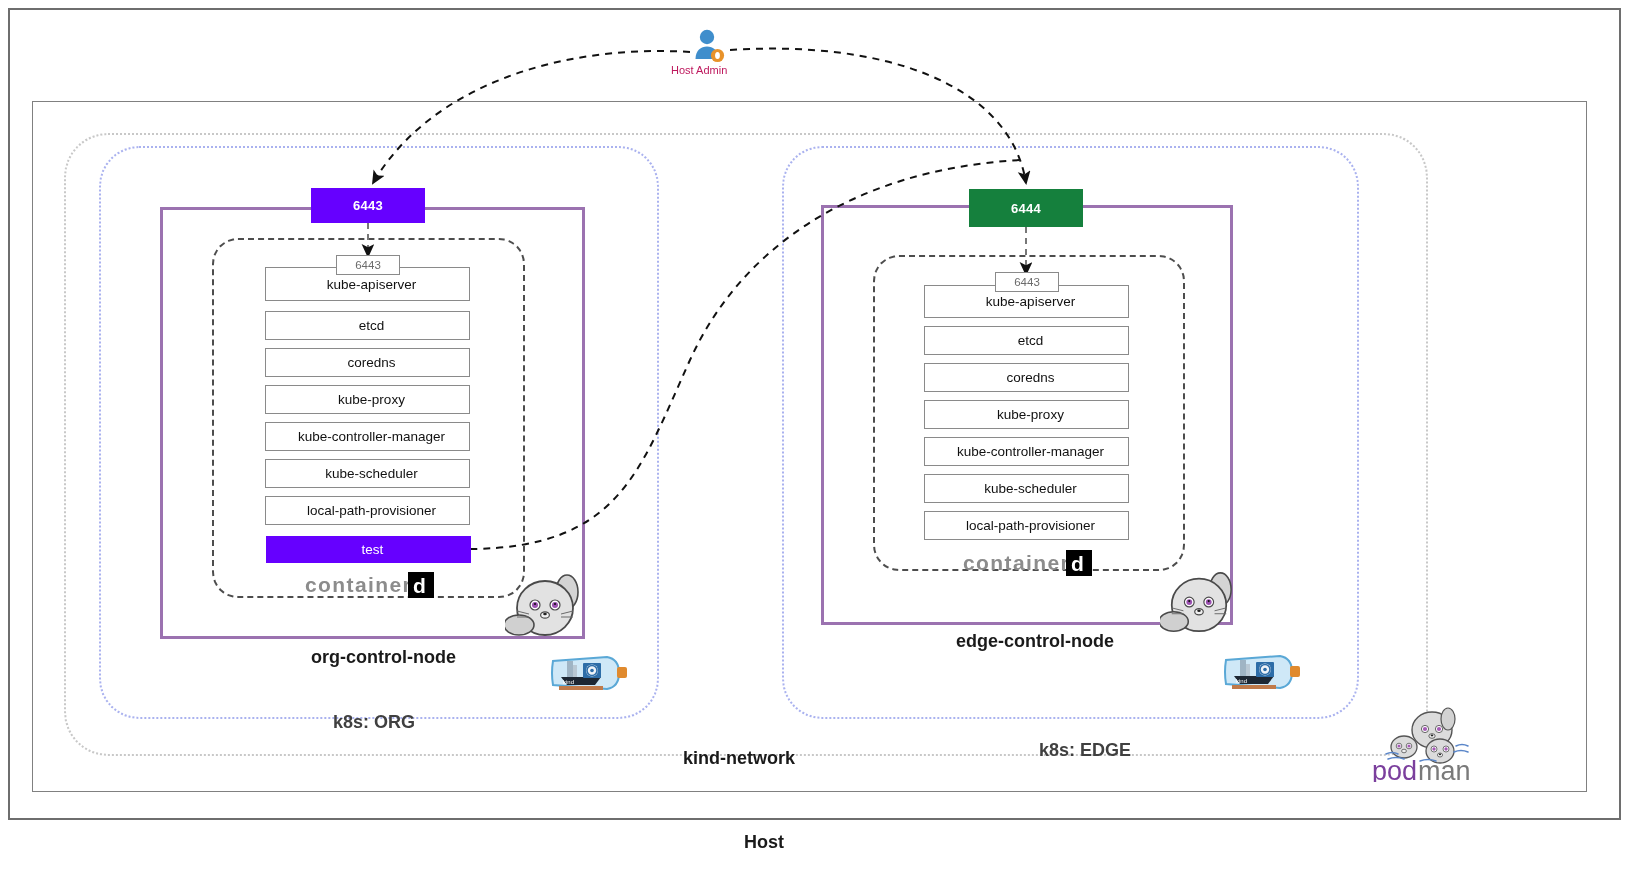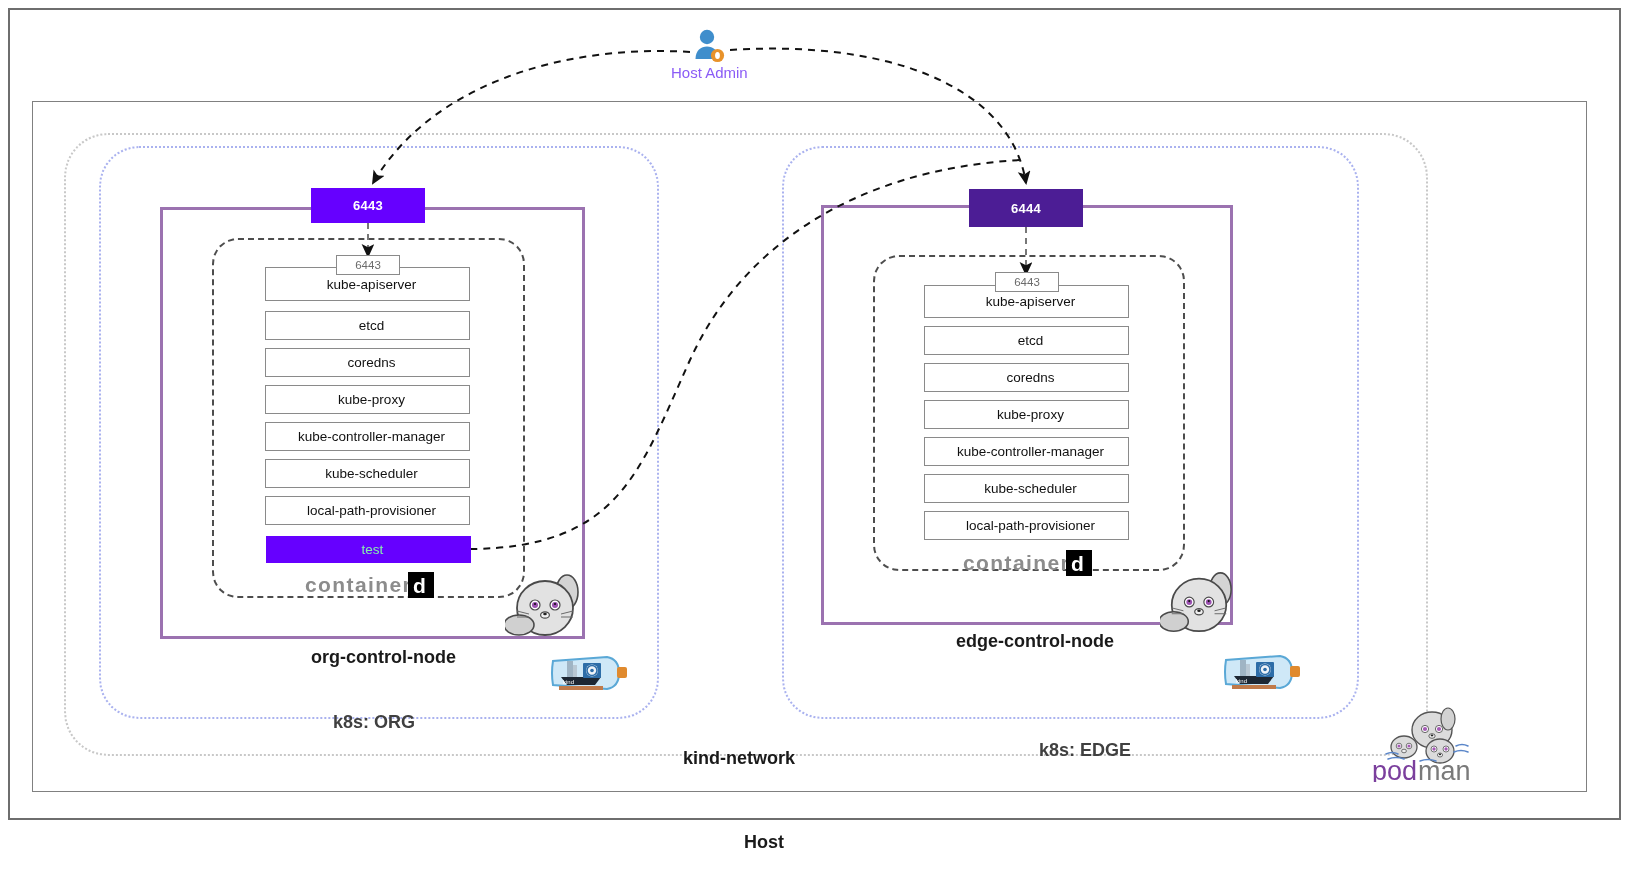--- a/index.html
+++ b/index.html
@@ -75,40 +75,40 @@
     align-items:center;
     justify-content:center;
     font-weight:bold;
     color:#ffffff;
     font-size:13px;
     letter-spacing:.3px;
     box-sizing:border-box;
     z-index:6;
   }
   .port-6443{ left:311px; top:188px; width:114px; height:35px; background:#6600ff; }
-  .port-6444{ left:969px; top:189px; width:114px; height:38px; background:#4c1d95; }
+  .port-6444{ left:969px; top:189px; width:114px; height:38px; background:#15803d; }
 
   
   .svc{
     position:absolute;
     display:flex;
     align-items:center;
     justify-content:center;
     border:1px solid #8a8a8a;
     background:#ffffff;
     box-sizing:border-box;
     font-size:13.5px;
     color:#111;
     z-index:4;
     padding-left:8px;
   }
   .svc.highlight{
     background:#6600ff;
     border:1px solid #6600ff;
-    color:#86efac;
+    color:#ffffff;
   }
   .inner-port{
     position:absolute;
     display:flex;
     align-items:center;
     justify-content:center;
     border:1px solid #8a8a8a;
     background:#ffffff;
     box-sizing:border-box;
     font-size:11.5px;
@@ -119,21 +119,21 @@
   
   .lbl{
     position:absolute;
     font-size:18px;
     font-weight:bold;
     color:#1a1a1a;
     white-space:nowrap;
     z-index:8;
   }
   .lbl.blue{ color:#404040; }
-  .lbl.small{ font-size:15px; font-weight:normal; color:#8b5cf6; }
+  .lbl.small{ font-size:11px; font-weight:normal; color:#be185d; }
 
   
   .overlay{
     position:absolute;
     left:0; top:0;
     width:1631px; height:889px;
     pointer-events:none;
     z-index:5;
   }
   .overlay.under{ z-index:3; }

